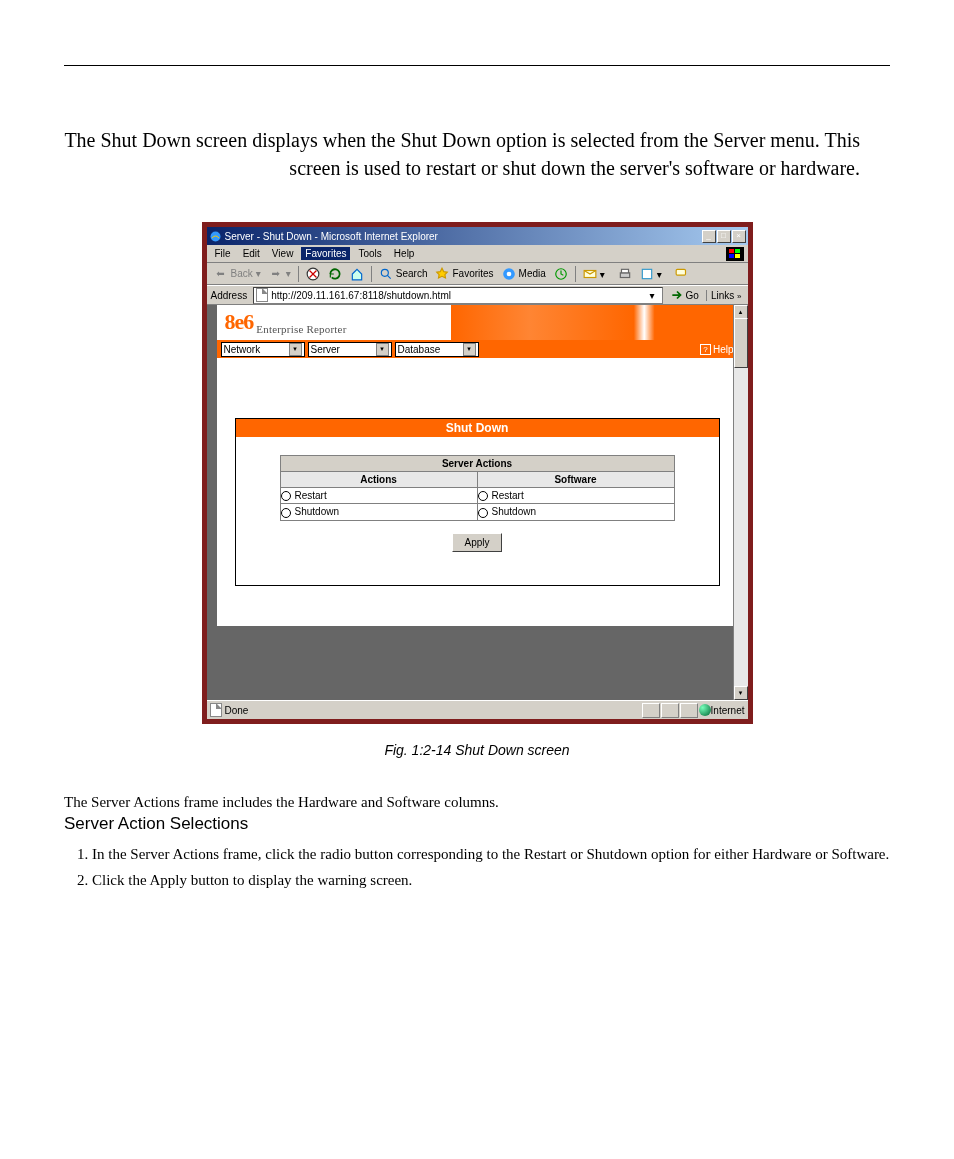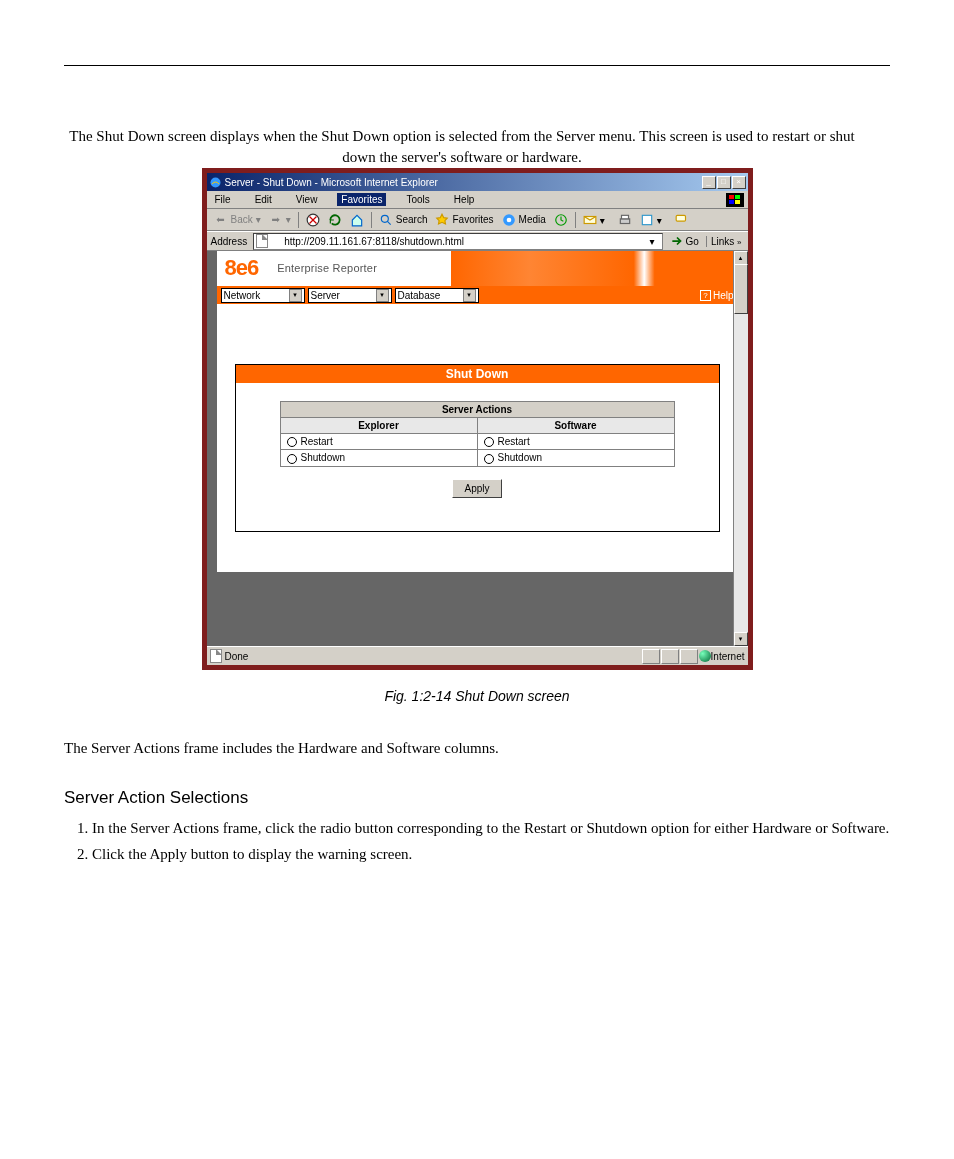--- a/index.html
+++ b/index.html
@@ -1,81 +1,81 @@
 <!DOCTYPE html>
 <html><head>
 <meta charset="utf-8">
 <style>
 *{margin:0;padding:0;box-sizing:border-box}
 body{font-family:"Times New Roman",serif;width:954px;height:1159px;position:relative;background:#fff}
 .page{width:100%;height:100%;padding:30px 64px}
 .header-rule{border-bottom:1px solid #000;height:36px;margin-bottom:60px}
-.intro{font-size:15px;line-height:1.4;text-align:center;padding-right:30px}
+.intro{font-size:20px;line-height:1.4;margin-bottom:40px;text-align:right;padding-right:30px}
 .fig-wrap{display:flex;justify-content:center;margin-bottom:18px}
 .ie-window{width:551px;background:#d4d0c8;border:5px solid #7f1d1d;font-family:Tahoma,Arial,sans-serif;font-size:10px}
 .titlebar{background:linear-gradient(to right,#0a246a,#a6caf0);color:#fff;height:18px;display:flex;align-items:center;justify-content:space-between;padding:0 2px}
 .titlebar-left{display:flex;align-items:center;gap:3px;font-size:10px}
 .tb-ico{width:13px;height:13px;display:inline-block}
 .tb-btns{display:flex;gap:1px}
 .tb-btn{width:14px;height:13px;background:#d4d0c8;border:1px solid #fff;border-right-color:#404040;border-bottom-color:#404040;display:flex;align-items:center;justify-content:center;font-size:8px;font-family:Arial;line-height:1}
 .menubar{display:flex;align-items:center;justify-content:space-between;height:18px;padding:0 4px;border-bottom:1px solid #808080}
-.menubar-left{display:flex;gap:16px}
+.menubar-left{display:flex;gap:4px}
 .menu-item{padding:1px 4px}
 .menu-item.hl{background:#0a246a;color:#fff}
 .win-logo{width:18px;height:14px;background:#000;position:relative}
 .win-logo::after{content:"";position:absolute;left:3px;top:2px;width:11px;height:9px;background:
   linear-gradient(#f00,#f00) 0 0/5px 4px no-repeat,
   linear-gradient(#0f0,#0f0) 6px 0/5px 4px no-repeat,
   linear-gradient(#00f,#00f) 0 5px/5px 4px no-repeat,
   linear-gradient(#ff0,#ff0) 6px 5px/5px 4px no-repeat}
 .toolbar{display:flex;align-items:center;gap:2px;height:22px;padding:2px 4px;border-bottom:1px solid #808080}
 .sep{width:1px;height:16px;background:#808080;margin:0 2px}
 .tbtn{height:18px;padding:0 3px;display:flex;align-items:center;gap:3px;color:#808080}
 .tbtn.en{color:#000}
 .tico{display:inline-flex;align-items:center;justify-content:center;width:14px;height:14px}
 .addr{display:flex;align-items:center;height:20px;border-top:1px solid #fff;border-bottom:1px solid #808080;padding:1px 2px;gap:4px}
 .addr-lbl{padding:0 2px}
-.addr-input{flex:1;background:#fff;border:1px solid #808080;border-top-color:#404040;border-left-color:#404040;height:17px;display:flex;align-items:center;padding:0 2px;gap:16px}
+.addr-input{flex:1;background:#fff;border:1px solid #808080;border-top-color:#404040;border-left-color:#404040;height:17px;display:flex;align-items:center;padding:0 2px;gap:3px}
 .addr-go{padding:0 3px;display:flex;align-items:center;gap:2px}
 .links{border-left:1px solid #808080;padding:0 4px}
 .content{background:#666;height:395px;display:flex;position:relative}
 .scroll{position:absolute;right:0;top:0;bottom:0;width:15px;background:#d4d0c8;border-left:1px solid #808080;display:flex;flex-direction:column;justify-content:space-between}
 .sbtn{height:14px;background:#d4d0c8;border:1px solid #fff;border-right-color:#404040;border-bottom-color:#404040;display:flex;align-items:center;justify-content:center;font-size:7px}
 .sthumb{height:50px;background:#d4d0c8;border:1px solid #fff;border-right-color:#404040;border-bottom-color:#404040;margin-top:-1px}
 .scroll-track{flex:1;background:#e8e8e8}
 .inner{margin:0 auto;width:521px;height:100%;background:#666;position:relative}
 .banner{height:35px;background:#f60;background:linear-gradient(to right,#fff 0%,#fff 45%,#f60 45%,#ff8533 60%,#f60 80%,#fff 82%,#f60 84%,#f60 100%);position:relative;overflow:hidden}
-.brand{position:absolute;left:8px;top:4px;font-family:Liberation Sans, sans-serif;display:flex;align-items:center;gap:19px}
+.brand{position:absolute;left:8px;top:4px;font-family:Liberation Serif, serif;display:flex;align-items:flex-end;gap:3px}
 .brand-8e6{color:#f60;font-size:22px;font-weight:bold;letter-spacing:-1px}
 .brand-txt{color:#555;font-size:11px;letter-spacing:0.2px}
 .navrow{height:18px;background:#f60;display:flex;align-items:center;justify-content:space-between;padding:0 4px}
 .navleft{display:flex;gap:3px}
 .navsel{width:84px;height:15px;background:#fff;border:1px solid #000;font-size:10px;padding:0 2px;display:flex;align-items:center;justify-content:space-between}
 .navsel .dd{width:13px;height:13px;background:#d4d0c8;border:1px solid #808080;display:flex;align-items:center;justify-content:center;font-size:7px}
 .help{color:#fff;font-size:10px;display:flex;align-items:center;gap:2px}
 .help .q{border:1px solid #fff;width:11px;height:11px;display:flex;align-items:center;justify-content:center;font-size:8px}
 .panel-area{background:#fff;padding:60px 18px 40px}
 .panel{border:1px solid #000;background:#fff}
 .panel-title{background:#f60;color:#fff;font-weight:bold;text-align:center;padding:2px;font-size:12px}
 .panel-body{padding:18px 44px}
 table.opts{border-collapse:collapse;width:100%;font-size:10px}
-table.opts th,table.opts td{border:1px solid #808080;padding:2px 6px;text-align:left}
+table.opts th,table.opts td{border:1px solid #808080;padding:2px 0;text-align:left}
 table.opts .hdr{background:#d4d0c8;text-align:center;font-weight:bold}
 table.opts .grp{background:#e8e8e8;text-align:center;font-weight:bold}
 .radio{width:10px;height:10px;border:1px solid #000;border-radius:50%;display:inline-block;vertical-align:middle;margin-right:4px;background:#fff}
 .apply{margin:12px auto 15px;display:block;width:50px;height:19px;background:#d4d0c8;border:1px solid #fff;border-right-color:#404040;border-bottom-color:#404040;font-size:10px}
 .status{display:flex;align-items:center;justify-content:space-between;height:19px;padding:0 3px;border-top:1px solid #fff;font-size:10px}
 .status-left{display:flex;align-items:center;gap:3px}
 .status-right{display:flex;align-items:center;gap:0}
 .stat-slot{width:18px;height:15px;border:1px solid #808080;border-top-color:#fff;border-left-color:#fff;margin-right:1px}
 .globe{width:12px;height:12px;border-radius:50%;background:radial-gradient(circle at 30% 30%,#7fb,#063)}
 .page-ico{width:12px;height:14px;background:#fff;border:1px solid #888;position:relative}
 .page-ico::after{content:"";position:absolute;right:-1px;top:-1px;border:3px solid transparent;border-left-color:#888;border-bottom-color:#888}
 .caption{text-align:center;font-style:italic;font-size:14px;margin-bottom:34px;font-family:Arial,sans-serif}
-.body-text{font-size:15px;line-height:1.45;margin-bottom:28px}
+.body-text{font-size:15px;line-height:1.45;}
 .section{font-size:17px;margin-bottom:10px;font-family:Arial,sans-serif}
 .steps{font-size:15px;line-height:1.45;padding-left:28px}
 .steps li{margin-bottom:4px}
 .ev{width:10px;height:10px;display:inline-block}
 </style>
 </head>
 <body>
 <div class="page">
 <div class="header-rule"></div>
 <p class="intro">The Shut Down screen displays when the Shut Down option is selected from the Server menu. This screen is used to restart or shut down the server's software or hardware.</p>
@@ -259,21 +259,21 @@
     <div class="panel-area">
      <div class="panel">
       <div class="panel-title">Shut Down</div>
       <div class="panel-body">
        <table class="opts">
         <tbody>
                       <tr>
                         <th colspan="2" class="hdr">Server Actions</th>
                       </tr>
         <tr>
-         <th class="grp">Explorer</th>
+         <th class="grp">Actions</th>
          <th class="grp">Software</th>
         </tr>
         <tr>
          <td><span class="radio"></span><span>Restart</span></td>
          <td><span class="radio"></span><span>Restart</span></td>
         </tr>
         <tr>
          <td><span class="radio"></span><span>Shutdown</span></td>
          <td><span class="radio"></span><span>Shutdown</span></td>
         </tr>

